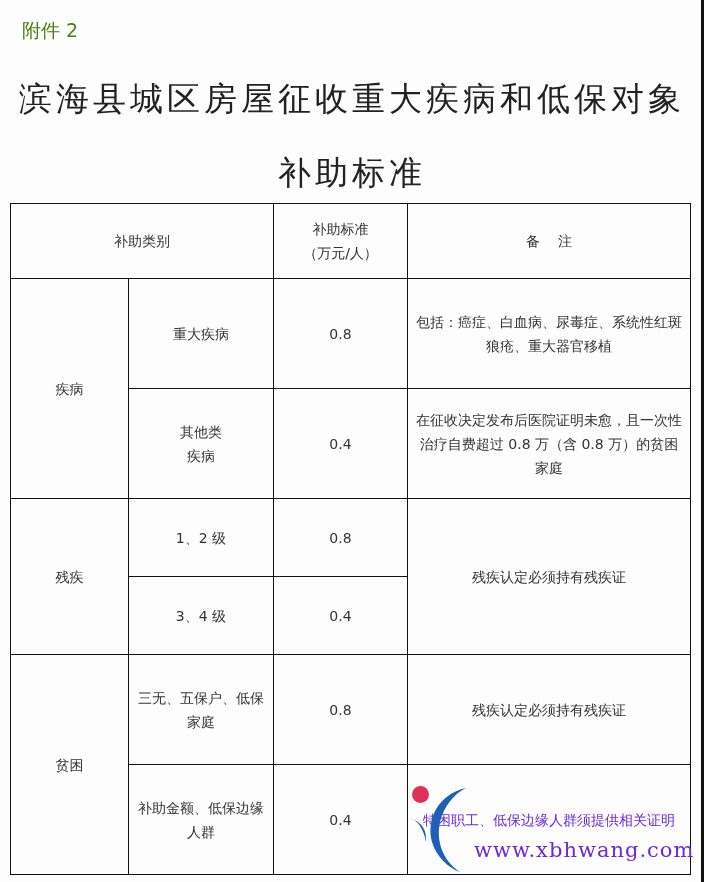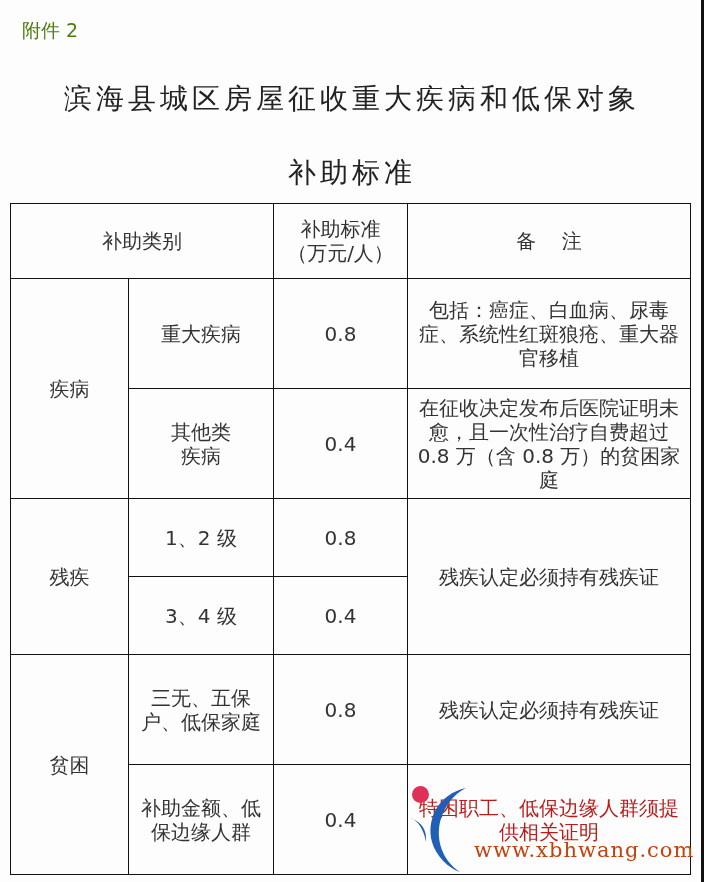--- a/index.html
+++ b/index.html
@@ -6,43 +6,43 @@
     body {
       width: 704px; height: 882px; position: relative; overflow: hidden;
       background: #fdfdfd;
       font-family: "DejaVu Sans", sans-serif;
       color: #222;
     }
     .edge { position: absolute; left: 701px; top: 0; width: 3px; height: 882px; background: #111; }
     .attachment { position: absolute; left: 22px; top: 10px; font-size: 19px; color: #4d7c0f; margin-top: 8px; }
     .title {
       position: absolute; left: 0; width: 704px; text-align: center;
-      font-family: "DejaVu Serif", serif; font-size: 28px; letter-spacing: 4px; color: #222;
+      font-family: "DejaVu Serif", serif; font-size: 33px; letter-spacing: 4px; color: #222;
       line-height: 42px;
     }
     .title.l1 { top: 78px; }
     .title.l2 { top: 120px; margin-top: 32px; }
     table.std {
       position: absolute; left: 10px; top: 203px;
       border-collapse: collapse; table-layout: fixed;
       width: 680px;
-      font-size: 20px; color: #333;
+      font-size: 14px; color: #333;
     }
     table.std td {
       border: 1.5px solid #111; text-align: center; vertical-align: middle;
       line-height: 24px; padding: 0 8px;
     }
     .watermark {
       position: absolute; left: 408px; top: 780px; width: 282px; height: 94px;
       pointer-events: none;
     }
     .wm-dot { position: absolute; left: 4px; top: 6px; width: 17px; height: 17px; border-radius: 50%; background: #e0305a; }
     .wm-swoosh { position: absolute; left: 0; top: 0; }
     .wm-cn { position: absolute; left: 62px; top: 10px; font-size: 38px; color: #2a2a2a; font-weight: bold; letter-spacing: 1px; }
-    .wm-url { position: absolute; left: 66px; top: 58px; font-family: "DejaVu Serif", serif; font-size: 21px; color: #c2410c; letter-spacing: 1px; }
+    .wm-url { position: absolute; left: 66px; top: 58px; font-family: "DejaVu Serif", serif; font-size: 21px; color: #6d28d9; letter-spacing: 1px; }
   </style>
 </head>
 <body>
 
 <div class="edge"></div>
 
 <div class="attachment">附件 2</div>
 
 <div class="title l1">滨海县城区房屋征收重大疾病和低保对象</div>
 <div class="title l2">补助标准</div>
@@ -92,21 +92,21 @@
 
   <tr style="height:110px">
     <td rowspan="2">贫困</td>
     <td>三无、五保户、低保家庭</td>
     <td>0.8</td>
     <td>残疾认定必须持有残疾证</td>
   </tr>
   <tr style="height:110px">
     <td>补助金额、低保边缘人群</td>
     <td>0.4</td>
-    <td style="color:#b91c1c">特困职工、低保边缘人群须提供相关证明</td>
+    <td style="color:#6d28d9">特困职工、低保边缘人群须提供相关证明</td>
   </tr>
 </tbody>
   </table>
 
 <div class="watermark">
   <svg class="wm-swoosh" width="70" height="94" viewBox="0 0 70 94">
     <path d="M2 38 C10 40 16 50 18 62 C19 50 14 42 2 38 Z" fill="#1f5fb8"></path>
     <path d="M58 8 C30 14 18 40 24 62 C28 76 40 88 52 92 C34 80 28 60 32 42 C36 26 46 14 58 8 Z" fill="#1f5fb8"></path>
   </svg>
   <div class="wm-dot"></div>

